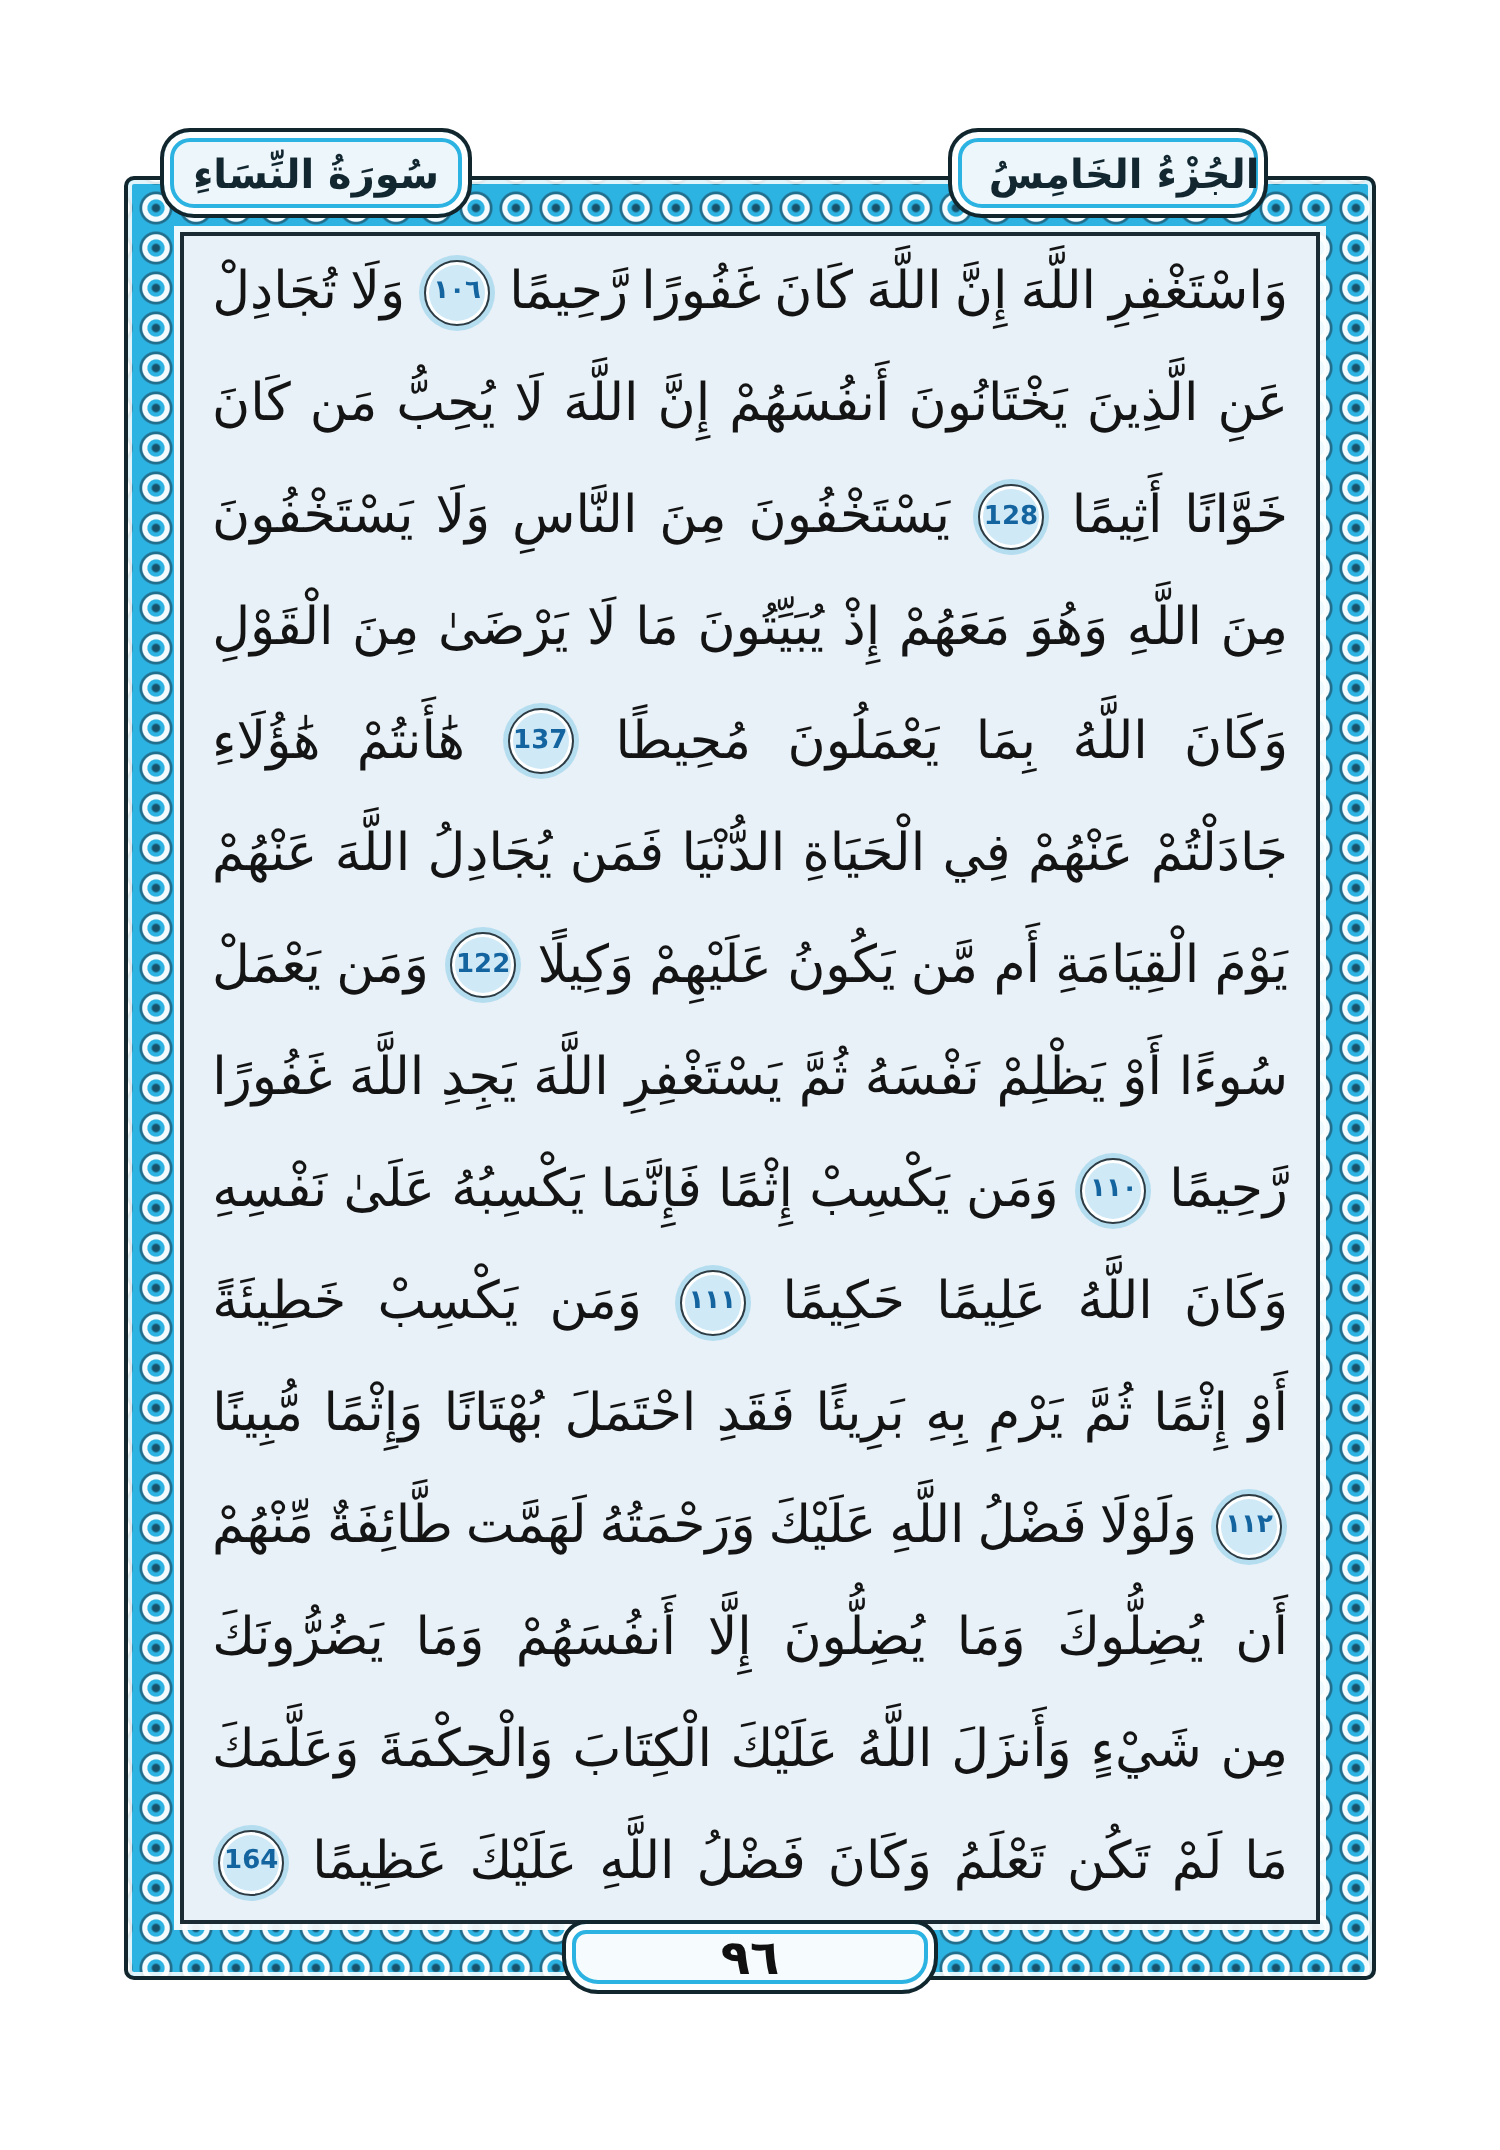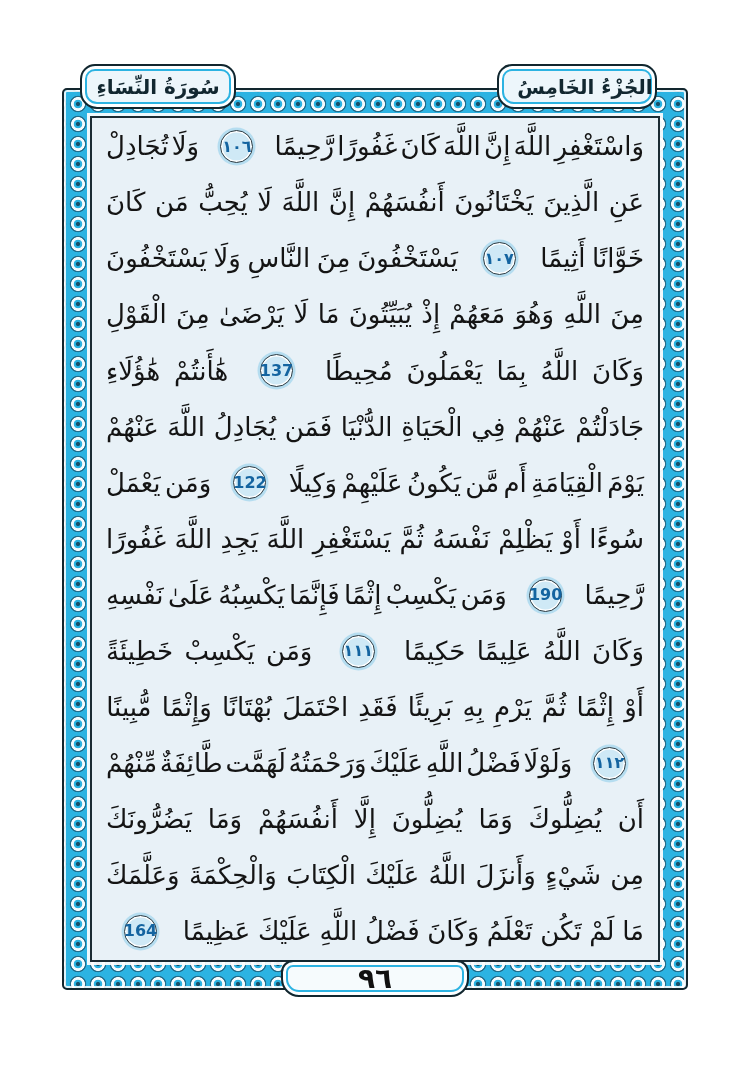--- a/index.html
+++ b/index.html
@@ -45,48 +45,48 @@
     white-space:nowrap;
   }
   .qword{flex:0 0 auto;}
   .ayah-marker{
     flex:0 0 auto;
     width:31px;height:31px;border-radius:50%;
     background:var(--marker-fill,#cfe9f6);
     border:1.5px solid #2e3b42;
     box-shadow:0 0 0 2.5px #b5ddf0, inset 0 0 0 1.5px #ffffff;
     color:var(--marker-num,#1464a0);
-    font-size:16px;font-weight:bold;
+    font-size:13px;font-weight:bold;
     display:inline-flex;align-items:center;justify-content:center;
-    margin:0 18px;
+    margin:0 3px;
   }
   
   .tab{
     position:absolute;top:-26px;height:45px;
     box-sizing:border-box;
     background:#edf6fb;
     border:2px solid #12262e;
     border-radius:15px 15px 17px 17px;
     box-shadow:inset 0 0 0 3px #ffffff, inset 0 0 0 5px var(--cyan,#2cb3e2);
     display:flex;align-items:center;justify-content:center;
     font-size:20px;font-weight:bold;color:#122730;
     z-index:3;direction:rtl;
   }
   .tab-surah{left:16px;width:156px;}
-  .tab-juz{right:29px;width:160px;padding-left:16px;}
+  .tab-juz{right:52px;width:160px;padding-left:16px;}
   
   .pagenum{
     position:absolute;left:50%;bottom:-9px;transform:translateX(-50%);
     width:188px;height:37px;box-sizing:border-box;
     background:#f6fbfd;
     border:2px solid #12262e;
     border-radius:12px 12px 18px 18px;
     box-shadow:inset 0 0 0 3px #ffffff, inset 0 0 0 5px var(--cyan,#2cb3e2);
     display:flex;align-items:center;justify-content:center;
-    font-size:28px;font-weight:bold;color:#101010;
+    font-size:24px;font-weight:bold;color:#101010;
     letter-spacing:4px;
     z-index:3;
   }
 </style>
 </head>
 <body>
 
 <div class="page">
 
   <div class="frame">
@@ -121,21 +121,21 @@
             <span class="qword">إِنَّ</span>
             <span class="qword">اللَّهَ</span>
             <span class="qword">لَا</span>
             <span class="qword">يُحِبُّ</span>
             <span class="qword">مَن</span>
             <span class="qword">كَانَ</span>
           </div>
           <div class="qline">
             <span class="qword">خَوَّانًا</span>
             <span class="qword">أَثِيمًا</span>
-            <span class="ayah-marker">١٠٧</span>
+            <span class="ayah-marker">128</span>
             <span class="qword">يَسْتَخْفُونَ</span>
             <span class="qword">مِنَ</span>
             <span class="qword">النَّاسِ</span>
             <span class="qword">وَلَا</span>
             <span class="qword">يَسْتَخْفُونَ</span>
           </div>
           <div class="qline">
             <span class="qword">مِنَ</span>
             <span class="qword">اللَّهِ</span>
             <span class="qword">وَهُوَ</span>
@@ -188,21 +188,21 @@
             <span class="qword">نَفْسَهُ</span>
             <span class="qword">ثُمَّ</span>
             <span class="qword">يَسْتَغْفِرِ</span>
             <span class="qword">اللَّهَ</span>
             <span class="qword">يَجِدِ</span>
             <span class="qword">اللَّهَ</span>
             <span class="qword">غَفُورًا</span>
           </div>
           <div class="qline">
             <span class="qword">رَّحِيمًا</span>
-            <span class="ayah-marker">190</span>
+            <span class="ayah-marker">١١٠</span>
             <span class="qword">وَمَن</span>
             <span class="qword">يَكْسِبْ</span>
             <span class="qword">إِثْمًا</span>
             <span class="qword">فَإِنَّمَا</span>
             <span class="qword">يَكْسِبُهُ</span>
             <span class="qword">عَلَىٰ</span>
             <span class="qword">نَفْسِهِ</span>
           </div>
           <div class="qline">
             <span class="qword">وَكَانَ</span>

